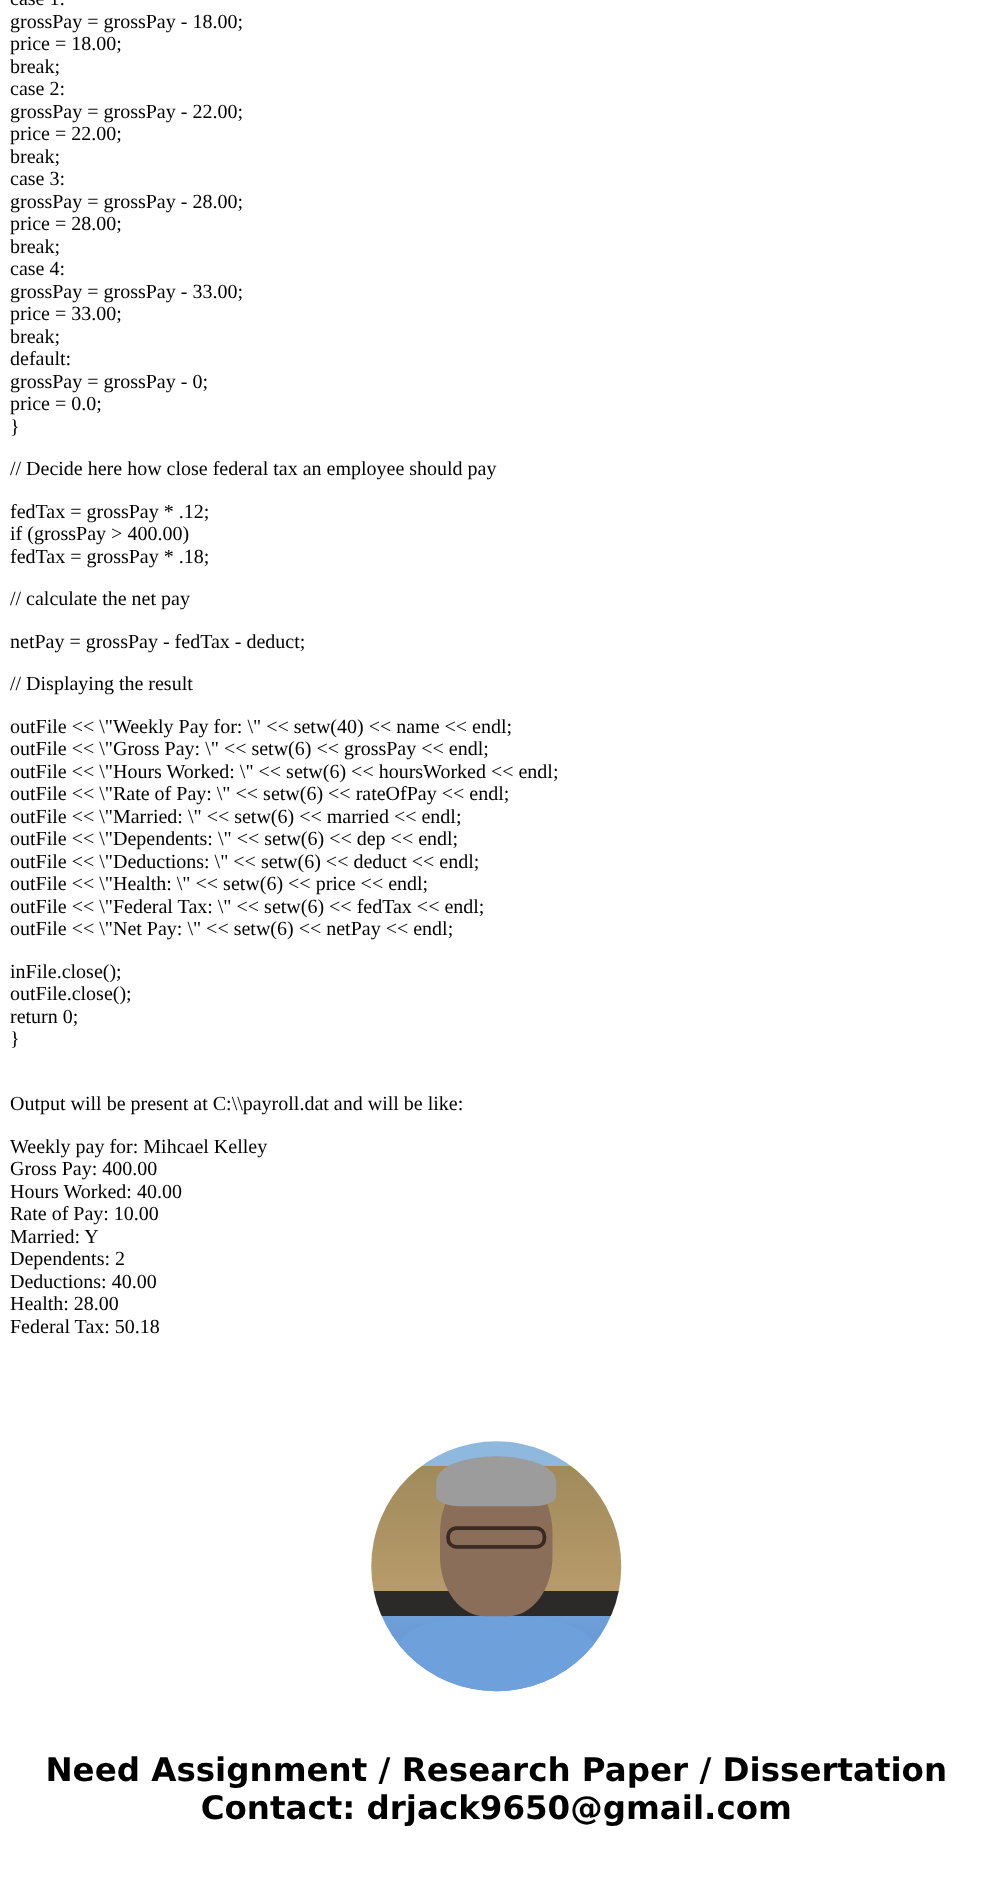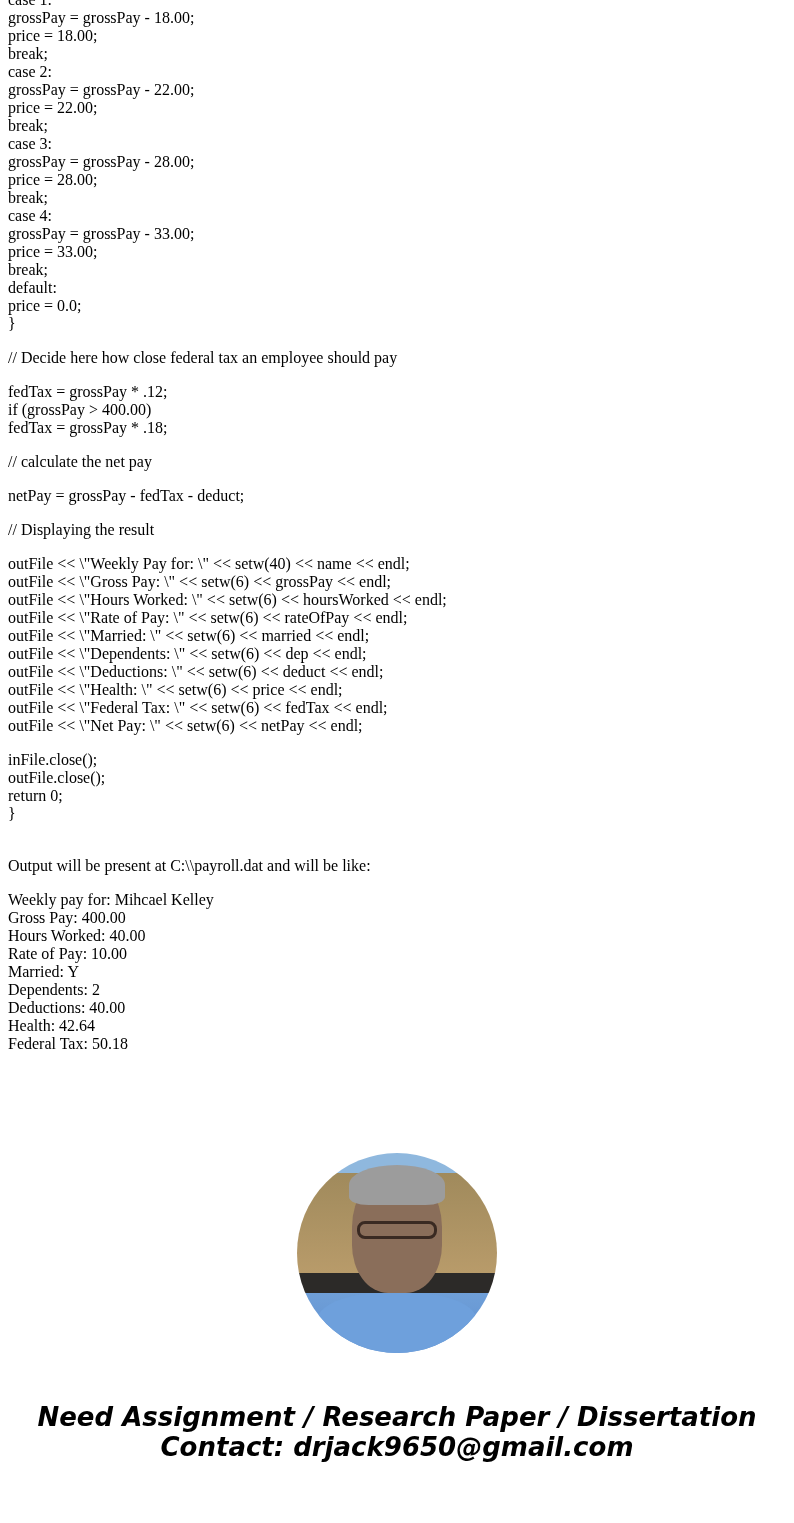--- a/index.html
+++ b/index.html
@@ -15,21 +15,21 @@
   .avatar {
     width: 200px; height: 200px; border-radius: 50%; overflow: hidden; position: relative;
     background: linear-gradient(180deg, #8fb8de 0%, #8fb8de 10%, #a08a5c 10%, #b89b6a 60%, #2c2a28 60%, #2c2a28 70%, #6f9fd8 70%, #5e8fcf 100%);
   }
   .face { position:absolute; left:55px; top:20px; width:90px; height:120px; border-radius:45% 45% 40% 40%; background:#8a6e5a; }
   .hair { position:absolute; left:52px; top:12px; width:96px; height:40px; border-radius:50% 50% 20% 20%; background:#9c9c9c; }
   .glasses { position:absolute; left:60px; top:68px; width:80px; height:18px; border:3px solid #3a2a22; border-radius:8px; box-sizing:border-box; }
   .shirt { position:absolute; left:20px; top:140px; width:160px; height:70px; background:#6ea0dc; border-radius:40% 40% 0 0; }
   .cta {
     position: absolute; left: 0; top: 1402px; width: 794px; text-align: center;
-    font-family: "DejaVu Sans", sans-serif; font-weight: bold; font-size: 26px; line-height: 30px; color: #000; font-style: italic;
+    font-family: "DejaVu Sans", sans-serif; font-weight: bold; font-size: 26px; line-height: 30px; color: #000;
   }
 </style>
 </head>
 <body>
 
 <div class="doc">
   <div>
     <div class="line">case 1:</div>
     <div class="line">grossPay = grossPay - 18.00;</div>
     <div class="line">price = 18.00;</div>
@@ -40,20 +40,21 @@
     <div class="line">break;</div>
     <div class="line">case 3:</div>
     <div class="line">grossPay = grossPay - 28.00;</div>
     <div class="line">price = 28.00;</div>
     <div class="line">break;</div>
     <div class="line">case 4:</div>
     <div class="line">grossPay = grossPay - 33.00;</div>
     <div class="line">price = 33.00;</div>
     <div class="line">break;</div>
     <div class="line">default:</div>
+    <div class="line">grossPay = grossPay - 0;</div>
     <div class="line">price = 0.0;</div>
     <div class="line">}</div>
   </div>
   <div class="gap"></div>
   <div class="line">// Decide here how close federal tax an employee should pay</div>
   <div class="gap"></div>
   <div>
     <div class="line">fedTax = grossPay * .12;</div>
     <div class="line">if (grossPay &gt; 400.00)</div>
     <div class="line">fedTax = grossPay * .18;</div>
@@ -88,21 +89,21 @@
   <div class="line">Output will be present at C:\\payroll.dat and will be like:</div>
   <div class="gap"></div>
   <div>
     <div class="line">Weekly pay for: Mihcael Kelley</div>
     <div class="line">Gross Pay: 400.00</div>
     <div class="line">Hours Worked: 40.00</div>
     <div class="line">Rate of Pay: 10.00</div>
     <div class="line">Married: Y</div>
     <div class="line">Dependents: 2</div>
     <div class="line">Deductions: 40.00</div>
-    <div class="line">Health: 42.64</div>
+    <div class="line">Health: 28.00</div>
     <div class="line">Federal Tax: 50.18</div>
   </div>
 </div>
 
 <div class="avatar-wrap">
   <div class="avatar">
     <div class="shirt"></div>
     <div class="face"></div>
     <div class="hair"></div>
     <div class="glasses"></div>

